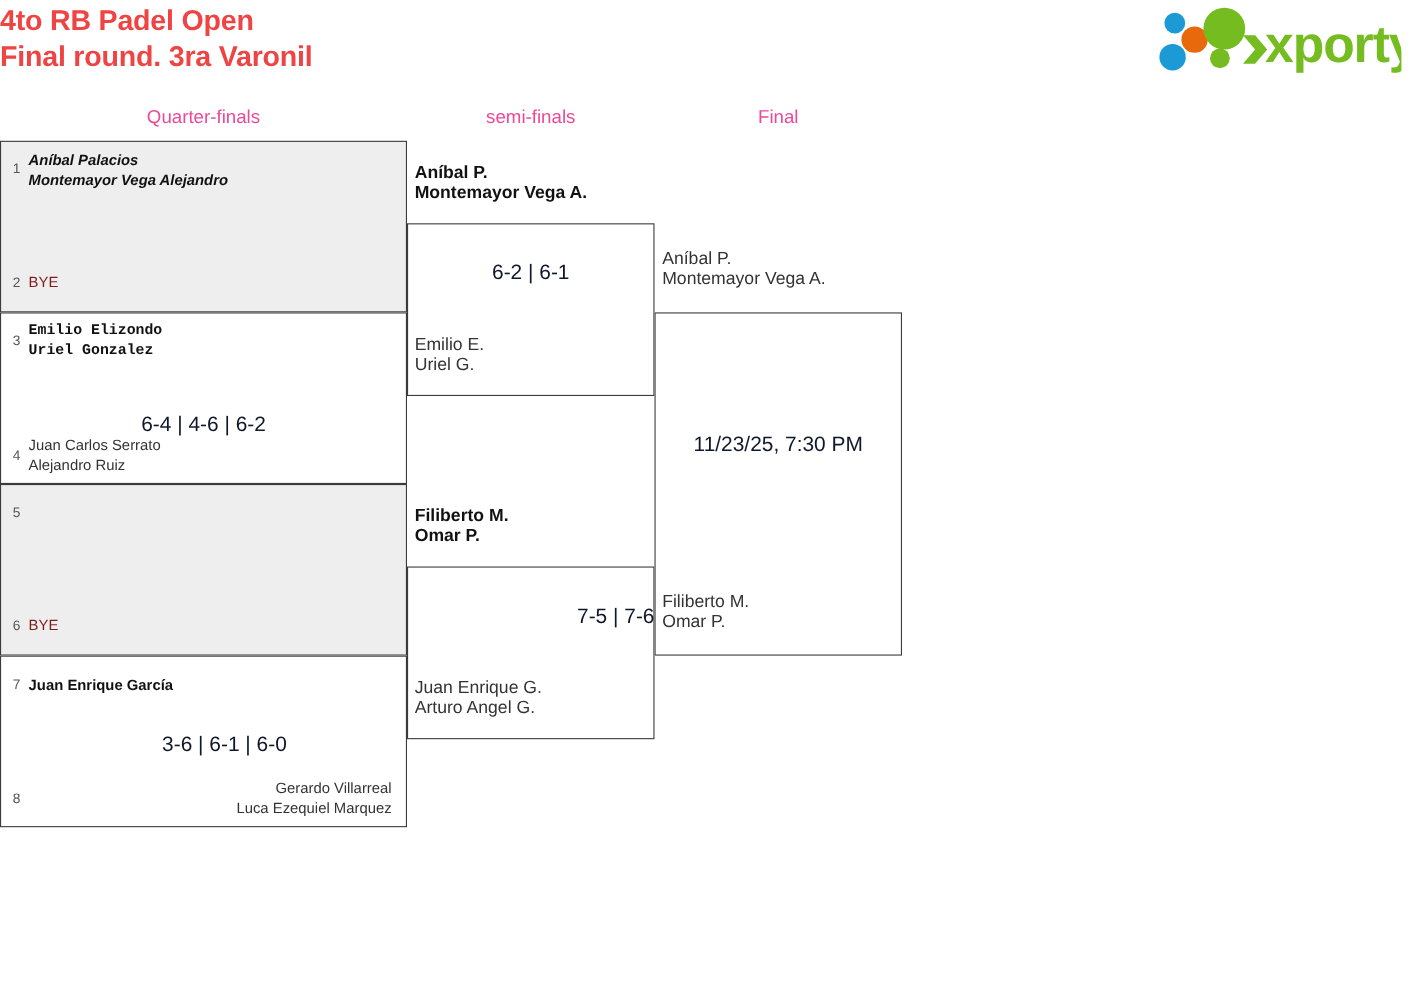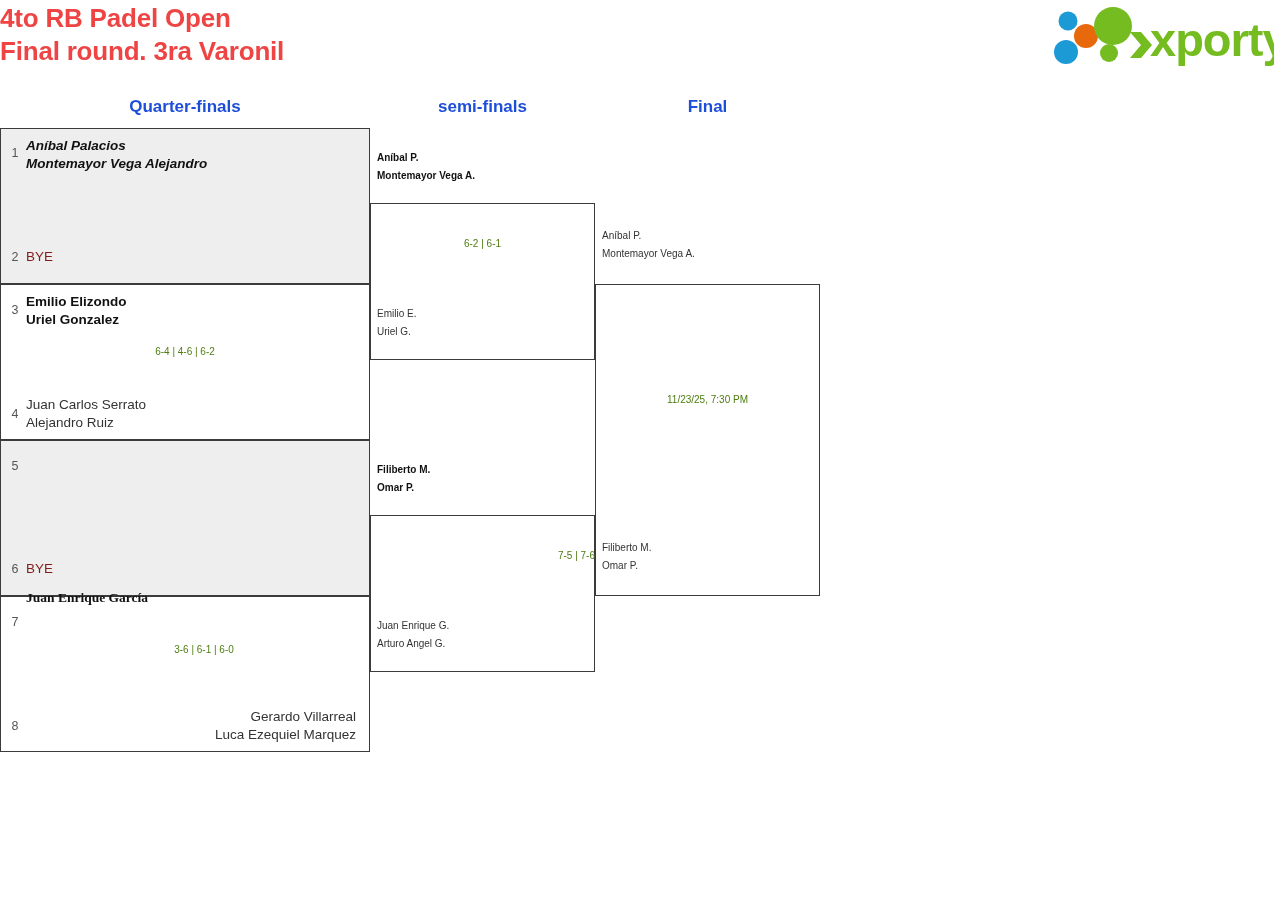--- a/index.html
+++ b/index.html
@@ -44,22 +44,22 @@
     top: 4px;
     width: 228px;
     height: 66px;
   }
   .logo svg { display: block; }
 
   
   .round-head {
     position: absolute;
     font-size: 17px;
-    font-weight: 700;
-    color: #1d4ed8;
+    font-weight: 400;
+    color: #ec4899;
     text-align: center;
     white-space: nowrap;
   }
   .round-head.r1 { left: 0;   top: 97px; width: 370px; }
   .round-head.r2 { left: 370px; top: 97px; width: 225px; }
   .round-head.r3 { left: 595px; top: 97px; width: 225px; }
 
   
   .bracket { position: absolute; left: 0; top: 0; width: 1280px; height: 916px; }
 
@@ -82,21 +82,21 @@
   .m5 { top: 203px; }
   .m6 { top: 515px; }
 
   
   .m-r3 { left: 595px; top: 284px; width: 225px; height: 312px; }
 
   
   .team {
     position: absolute;
     line-height: 18px;
-    font-size: 10px;
+    font-size: 16px;
     color: #333333;
     white-space: nowrap;
   }
   .team .pl { display: block; }
   .team.win { font-weight: 700; color: #111111; }
 
   
   .t-r1 { left: 26px; width: 330px; font-size: 13.5px; }
 
   .seed {
@@ -104,22 +104,22 @@
     left: 6px;
     width: 18px;
     text-align: center;
     font-size: 12.5px;
     color: #555555;
     line-height: 14px;
   }
 
   .score {
     position: absolute;
-    font-size: 10px;
-    color: #4d7c0f;
+    font-size: 19px;
+    color: #0f172a;
     text-align: center;
     white-space: nowrap;
   }
 
   .bye {
     position: absolute;
     font-size: 13.5px;
     color: #7f1d1d;
     line-height: 16px;
     white-space: nowrap;
@@ -169,42 +169,42 @@
   <div class="seed" style="top:146px;">1</div>
   <div class="team t-r1 win" style="top:137px;font-style:italic;">
     <span class="pl">Aníbal Palacios</span>
     <span class="pl">Montemayor Vega Alejandro</span>
   </div>
   <div class="seed" style="top:250px;">2</div>
   <div class="bye" style="left:26px; top:249px;">BYE</div>
 
   <div class="match m-r1 m2"></div>
   <div class="seed" style="top:303px;">3</div>
-  <div class="team t-r1 win" style="top:293px;">
+  <div class="team t-r1 win" style="top:293px;font-family:Liberation Mono, monospace;">
     <span class="pl">Emilio Elizondo</span>
     <span class="pl">Uriel Gonzalez</span>
   </div>
-  <div class="score sc-r1" style="top:346px;">6-4 | 4-6 | 6-2</div>
+  <div class="score sc-r1" style="top:376px;">6-4 | 4-6 | 6-2</div>
   <div class="seed" style="top:407px;">4</div>
   <div class="team t-r1" style="top:396px;">
     <span class="pl">Juan Carlos Serrato</span>
     <span class="pl">Alejandro Ruiz</span>
   </div>
 
   <div class="match m-r1 m3 shaded"></div>
   <div class="seed" style="top:459px;">5</div>
   <div class="seed" style="top:562px;">6</div>
   <div class="bye" style="left:26px; top:561px;">BYE</div>
 
   <div class="match m-r1 m4"></div>
   <div class="seed" style="top:615px;">7</div>
-  <div class="team t-r1 win" style="top:589px;font-family:Liberation Serif, serif;">
+  <div class="team t-r1 win" style="top:614px;">
     <span class="pl">Juan Enrique García</span>
   </div>
-  <div class="score sc-r1" style="top:644px;padding-left:38px;">3-6 | 6-1 | 6-0</div>
+  <div class="score sc-r1" style="top:667px;padding-left:38px;">3-6 | 6-1 | 6-0</div>
   <div class="seed" style="top:719px;">8</div>
   <div class="team t-r1" style="top:708px;text-align:right;">
     <span class="pl">Gerardo Villarreal</span>
     <span class="pl">Luca Ezequiel Marquez</span>
   </div>
 
   <div class="match m-r2 m5"></div>
   <div class="team t-r2 win" style="top:149px;">
     <span class="pl">Aníbal P.</span>
     <span class="pl">Montemayor Vega A.</span>

